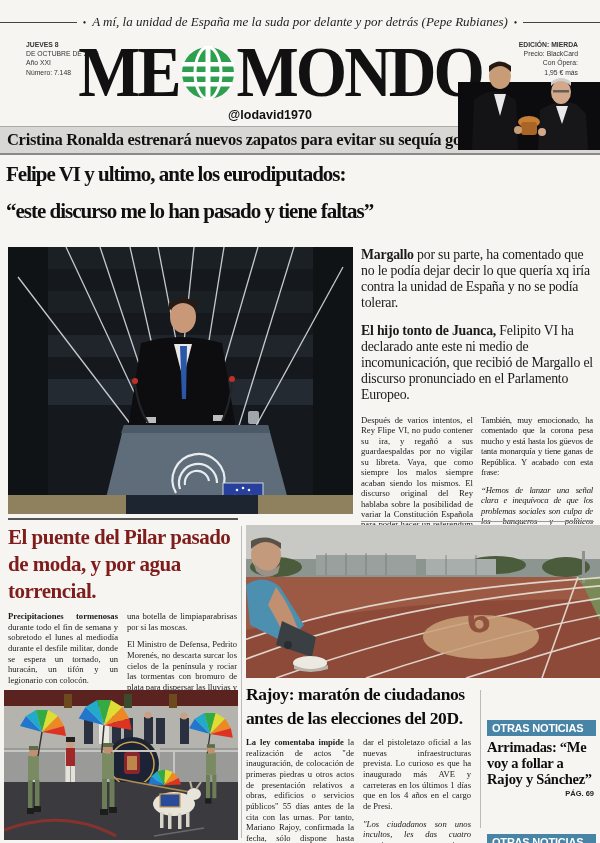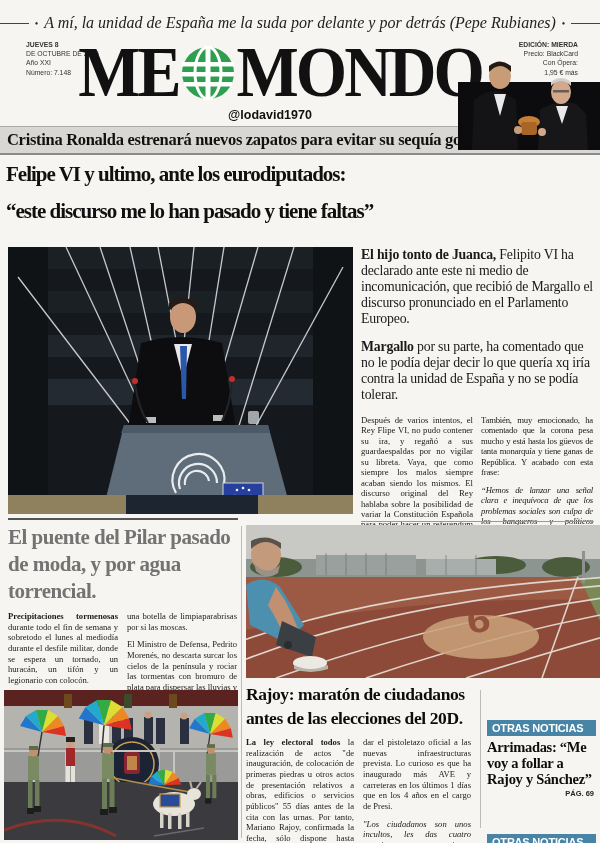--- a/index.html
+++ b/index.html
@@ -2,21 +2,21 @@
 <html><head>
 <meta charset="utf-8">
 <style>
   html,body{margin:0;padding:0;background:#888;}
   .page{position:relative;width:600px;height:843px;background:#f6f5f1;margin:0 auto;
         overflow:hidden;font-family:"Liberation Serif",serif;color:#1a1a1a;}
   
   .tagline{position:absolute;top:14px;left:0;width:600px;display:flex;align-items:center;
            justify-content:center;gap:6px;}
   .tagline .rule{flex:0 0 auto;width:92px;height:1px;background:#444;}
-  .tagline .txt{font-style:italic;font-size:16px;color:#222;white-space:nowrap;}
+  .tagline .txt{font-style:italic;font-size:13px;color:#222;white-space:nowrap;}
   .bullet{font-size:10px;color:#222;}
   
   .mast-left{position:absolute;top:40px;left:26px;font-family:"Liberation Sans",sans-serif;
              font-size:6.8px;line-height:1.35;color:#333;}
   .mast-left .b1{font-weight:bold;}
   .mast-right{position:absolute;top:40px;right:22px;text-align:right;
               font-family:"Liberation Sans",sans-serif;font-size:6.8px;line-height:1.35;color:#333;}
   .mast-right .b1{font-weight:bold;}
   .logo{position:absolute;top:34px;left:70px;width:420px;text-align:center;white-space:nowrap;}
   .logo .word{font-family:"Liberation Serif",serif;font-weight:bold;font-size:66px;
@@ -37,21 +37,21 @@
   .lead-col{position:absolute;top:247px;left:361px;width:233px;}
   .lead-col p{margin:0 0 12px 0;font-size:13.8px;line-height:1.16;letter-spacing:-0.2px;}
   .subcols{display:flex;gap:8px;margin-top:2px;}
   .subcols .c{width:112px;font-size:8.7px;line-height:1.2;text-align:justify;}
   .subcols .c p{margin:0 0 7px 0;font-size:8.7px;line-height:1.2;}
   .subcols .quote{font-style:italic;}
   .rule-left{position:absolute;top:518px;left:8px;width:230px;height:2px;background:#555;}
   .rule-right{position:absolute;top:521px;left:361px;width:233px;height:1px;background:#999;}
   
   .pilar{position:absolute;top:524px;left:8px;width:230px;}
-  .pilar h2{margin:0 0 6px 0;font-size:21px;line-height:27px;letter-spacing:-0.5px;color:#737373;}
+  .pilar h2{margin:0 0 6px 0;font-size:21px;line-height:27px;letter-spacing:-0.5px;color:#7f1d1d;}
   .pilar .cols{display:flex;gap:9px;}
   .pilar .c{width:110px;font-size:8.6px;line-height:1.24;text-align:justify;}
   .pilar .c p{margin:0 0 7px 0;}
   .parade-photo{position:absolute;top:690px;left:4px;}
   .vdiv1{position:absolute;top:526px;left:241px;width:1px;height:312px;background:#bbb;}
   .vdiv2{position:absolute;top:690px;left:480px;width:1px;height:138px;background:#bbb;}
   
   .rajoy-photo{position:absolute;top:525px;left:246px;}
   .rajoy{position:absolute;top:682px;left:246px;width:228px;}
   .rajoy h2{margin:0 0 7px 0;font-size:17.5px;line-height:24px;letter-spacing:-0.4px;color:#0d0d0d;}
@@ -194,22 +194,22 @@
       <path d="M127,137 Q130,160 140,176" stroke="#22262b" stroke-width="2" fill="none"></path>
       <path d="M224,135 Q222,158 214,174" stroke="#22262b" stroke-width="2" fill="none"></path>
       <rect x="240" y="164" width="11" height="13" rx="2" fill="#cfd6da" opacity="0.75"></rect>
 
       <rect x="0" y="248" width="345" height="19" fill="#8f815e"></rect>
       <rect x="118" y="248" width="132" height="19" fill="#1d2630"></rect>
     </svg>
   </div>
 
   <div class="lead-col">
+    <p><b>Margallo</b><span> por su parte, ha comentado que no le podía dejar decir lo que quería xq iría contra la unidad de España y no se podía tolerar.</span></p>
     <p><b>El hijo tonto de Juanca,</b><span> Felipito VI ha declarado ante este ni medio de incomunicación, que recibió de Margallo el discurso pronunciado en el Parlamento Europeo.</span></p>
-    <p><b>Margallo</b><span> por su parte, ha comentado que no le podía dejar decir lo que quería xq iría contra la unidad de España y no se podía tolerar.</span></p>
     <div class="subcols">
       <div class="c">Después de varios intentos, el Rey Flipe VI, no pudo contener su ira, y regañó a sus guardaespaldas por no vigilar su libreta. Vaya, que como siempre los malos siempre acaban siendo los mismos. El discurso original del Rey hablaba sobre la posibilidad de variar la Constitución Española para poder hacer un referéndum en Catalunya. También comentaba el total entendimiento hacia los gays y lesbianas dentro de la Iglesia.</div>
       <div class="c">
         <p>También, muy emocionado, ha comentado que la corona pesa mucho y está hasta los güevos de tanta monarquía y tiene ganas de República. Y acabado con esta frase:</p>
         <p class="quote">“Hemos de lanzar una señal clara e inequívoca de que los problemas sociales son culpa de los banqueros y políticos corruptos, y en España somos en Number One”</p>
       </div>
     </div>
   </div>
 
   <div class="rule-left"></div>
@@ -403,21 +403,21 @@
       <circle cx="42" cy="120" r="4" fill="#2a2d30"></circle>
       <ellipse cx="64" cy="138" rx="17" ry="7" fill="#ece9e2"></ellipse>
       <path d="M48,140 Q64,148 82,140 L82,144 Q64,150 48,144 Z" fill="#b8b4aa"></path>
     </svg>
   </div>
 
   <div class="rajoy">
     <h2>Rajoy: maratón de ciudadanos antes de las elecciones del 20D.</h2>
     <div class="cols">
       <div class="c">
-        <p><b>La ley electoral todos</b><span> la realización de actos "de inauguración, de colocación de primeras piedras u otros actos de presentación relativos a obras, edificios o servicios públicos" 55 días antes de la cita con las urnas. Por tanto, Mariano Rajoy, confirmada la fecha, sólo dispone hasta finales de este mes de octubre para</span></p>
+        <p><b>La ley comentaba impide</b><span> la realización de actos "de inauguración, de colocación de primeras piedras u otros actos de presentación relativos a obras, edificios o servicios públicos" 55 días antes de la cita con las urnas. Por tanto, Mariano Rajoy, confirmada la fecha, sólo dispone hasta finales de este mes de octubre para</span></p>
       </div>
       <div class="c">
         <p>dar el pistoletazo oficial a las nuevas infraestructuras prevista. Lo curioso es que ha inaugurado más AVE y carreteras en los últimos 1 días que en los 4 años en el cargo de Presi.</p>
         <p class="quote">"Los ciudadanos son unos incultos, les das cuatro patatitas y una cervecita y todos de inauguración gratis"</p>
       </div>
     </div>
   </div>
 
   <div class="otras">
     <div>

